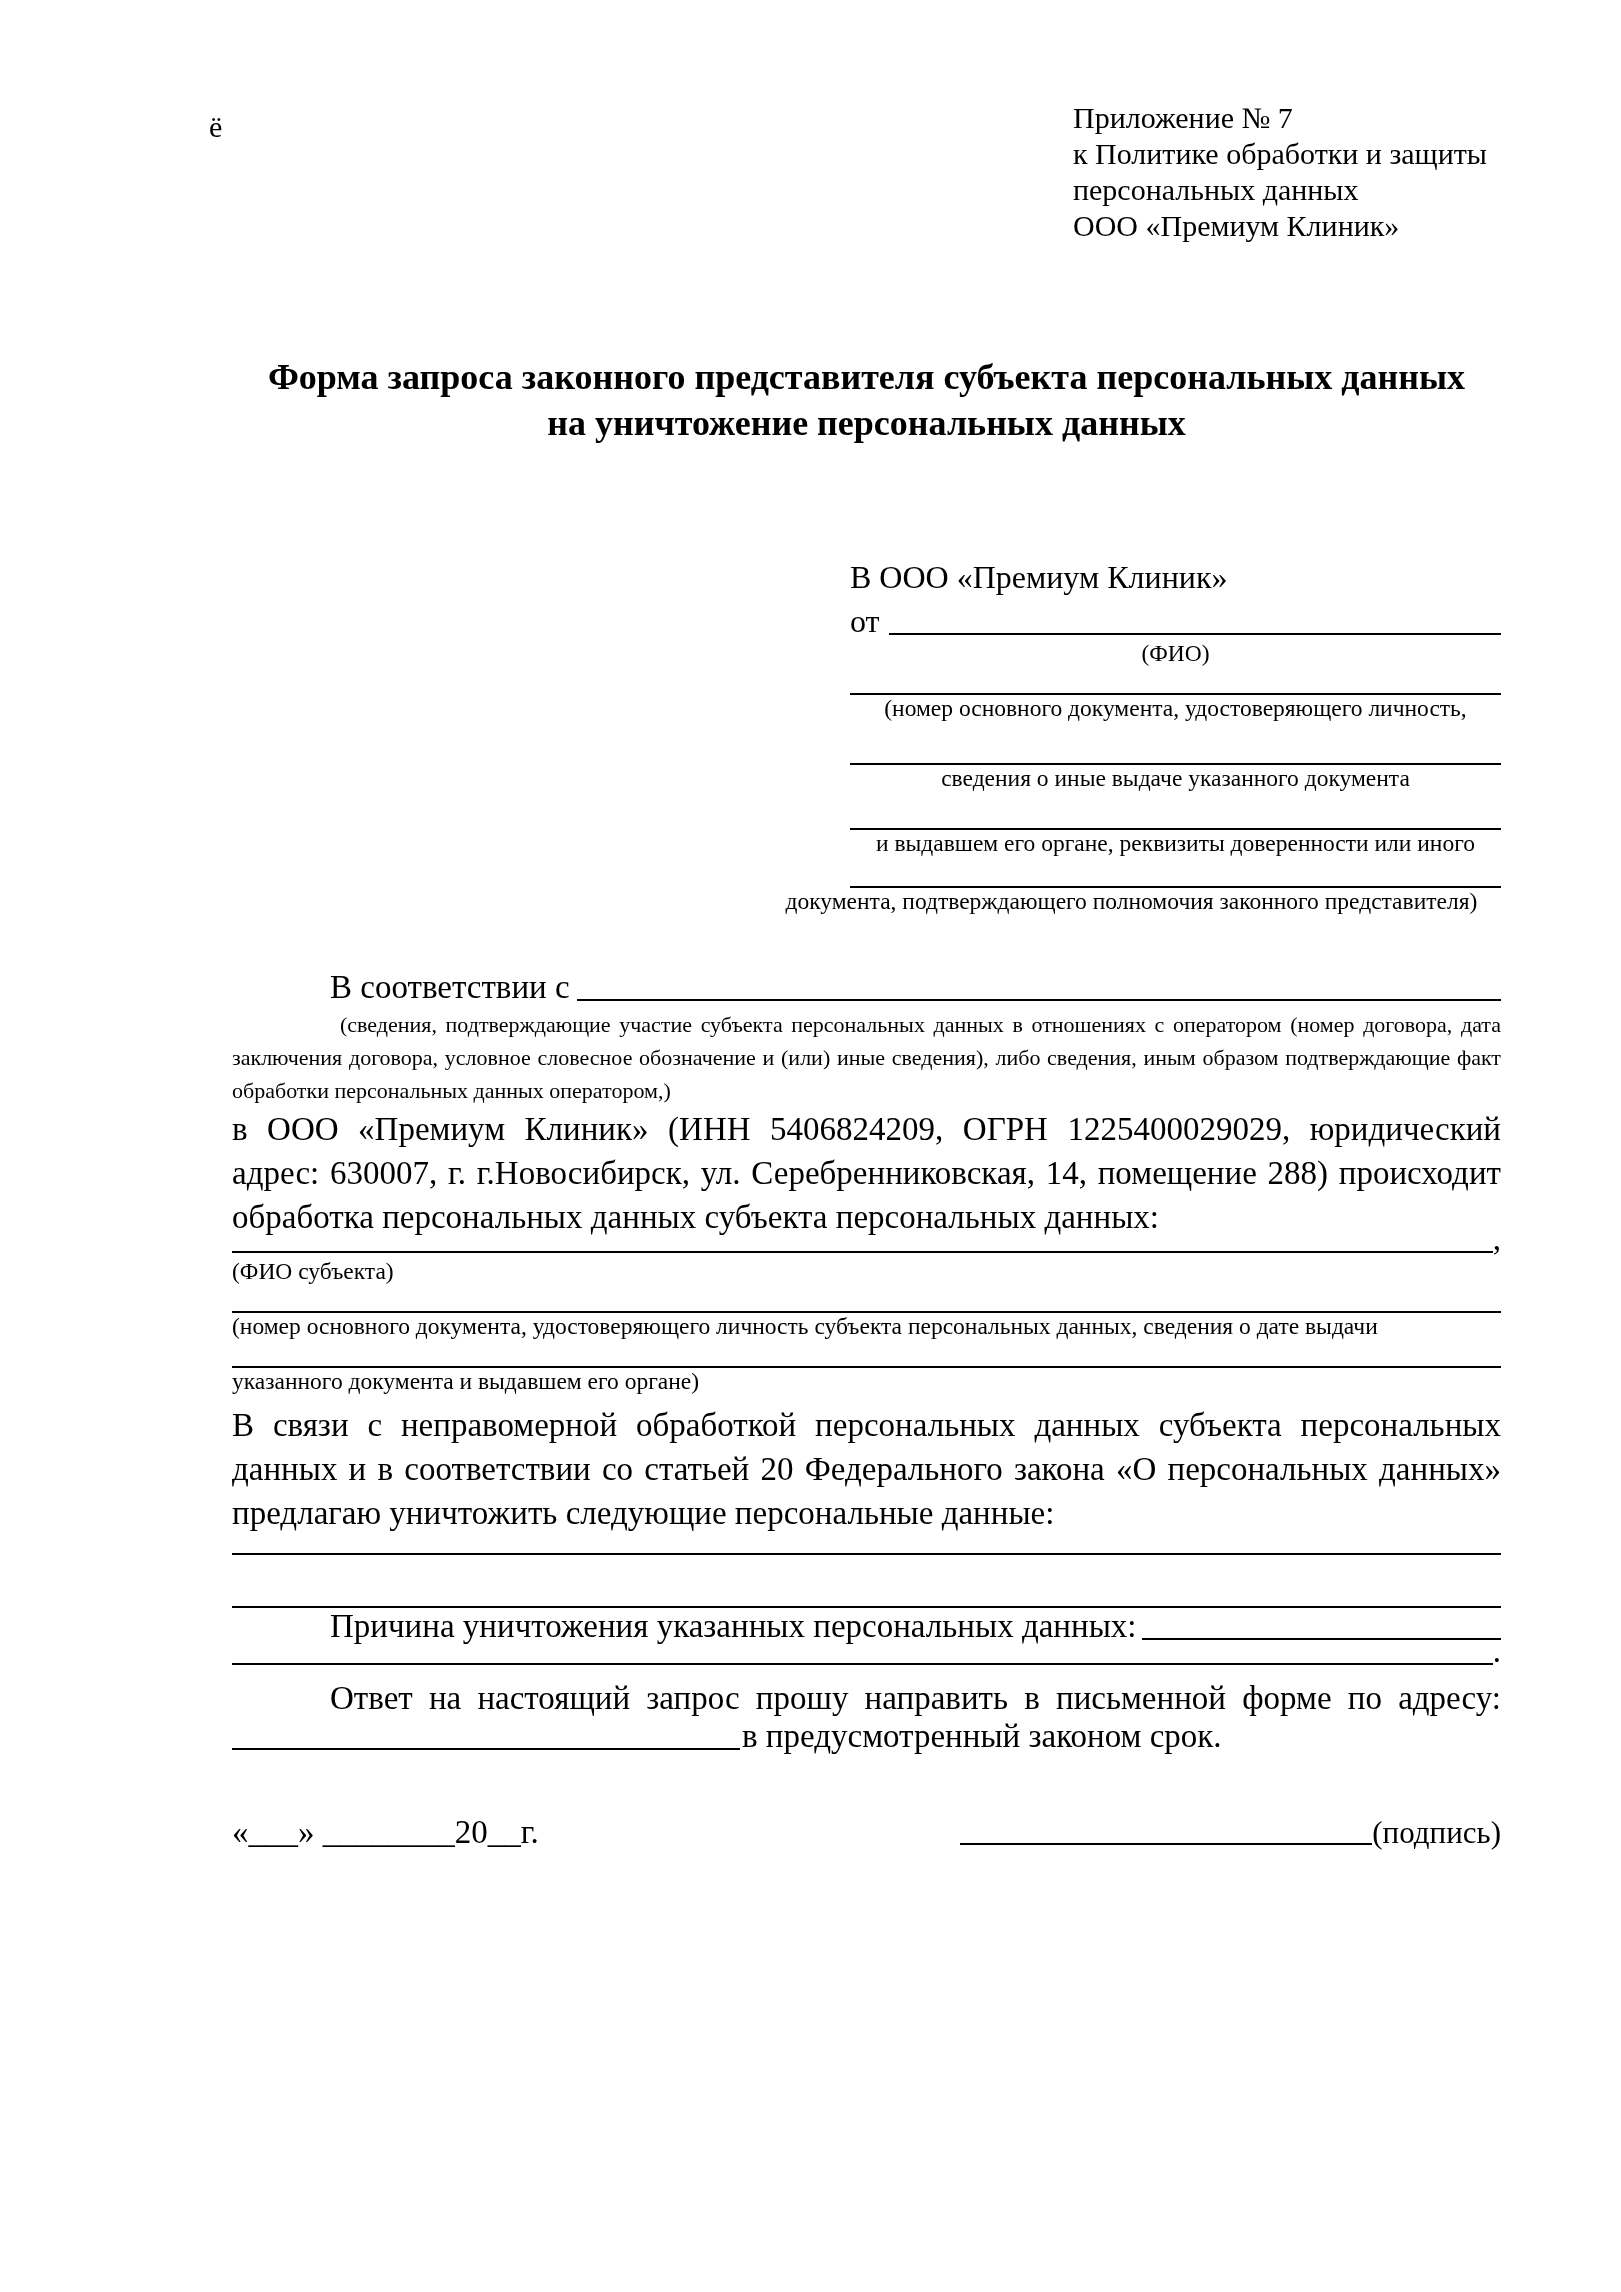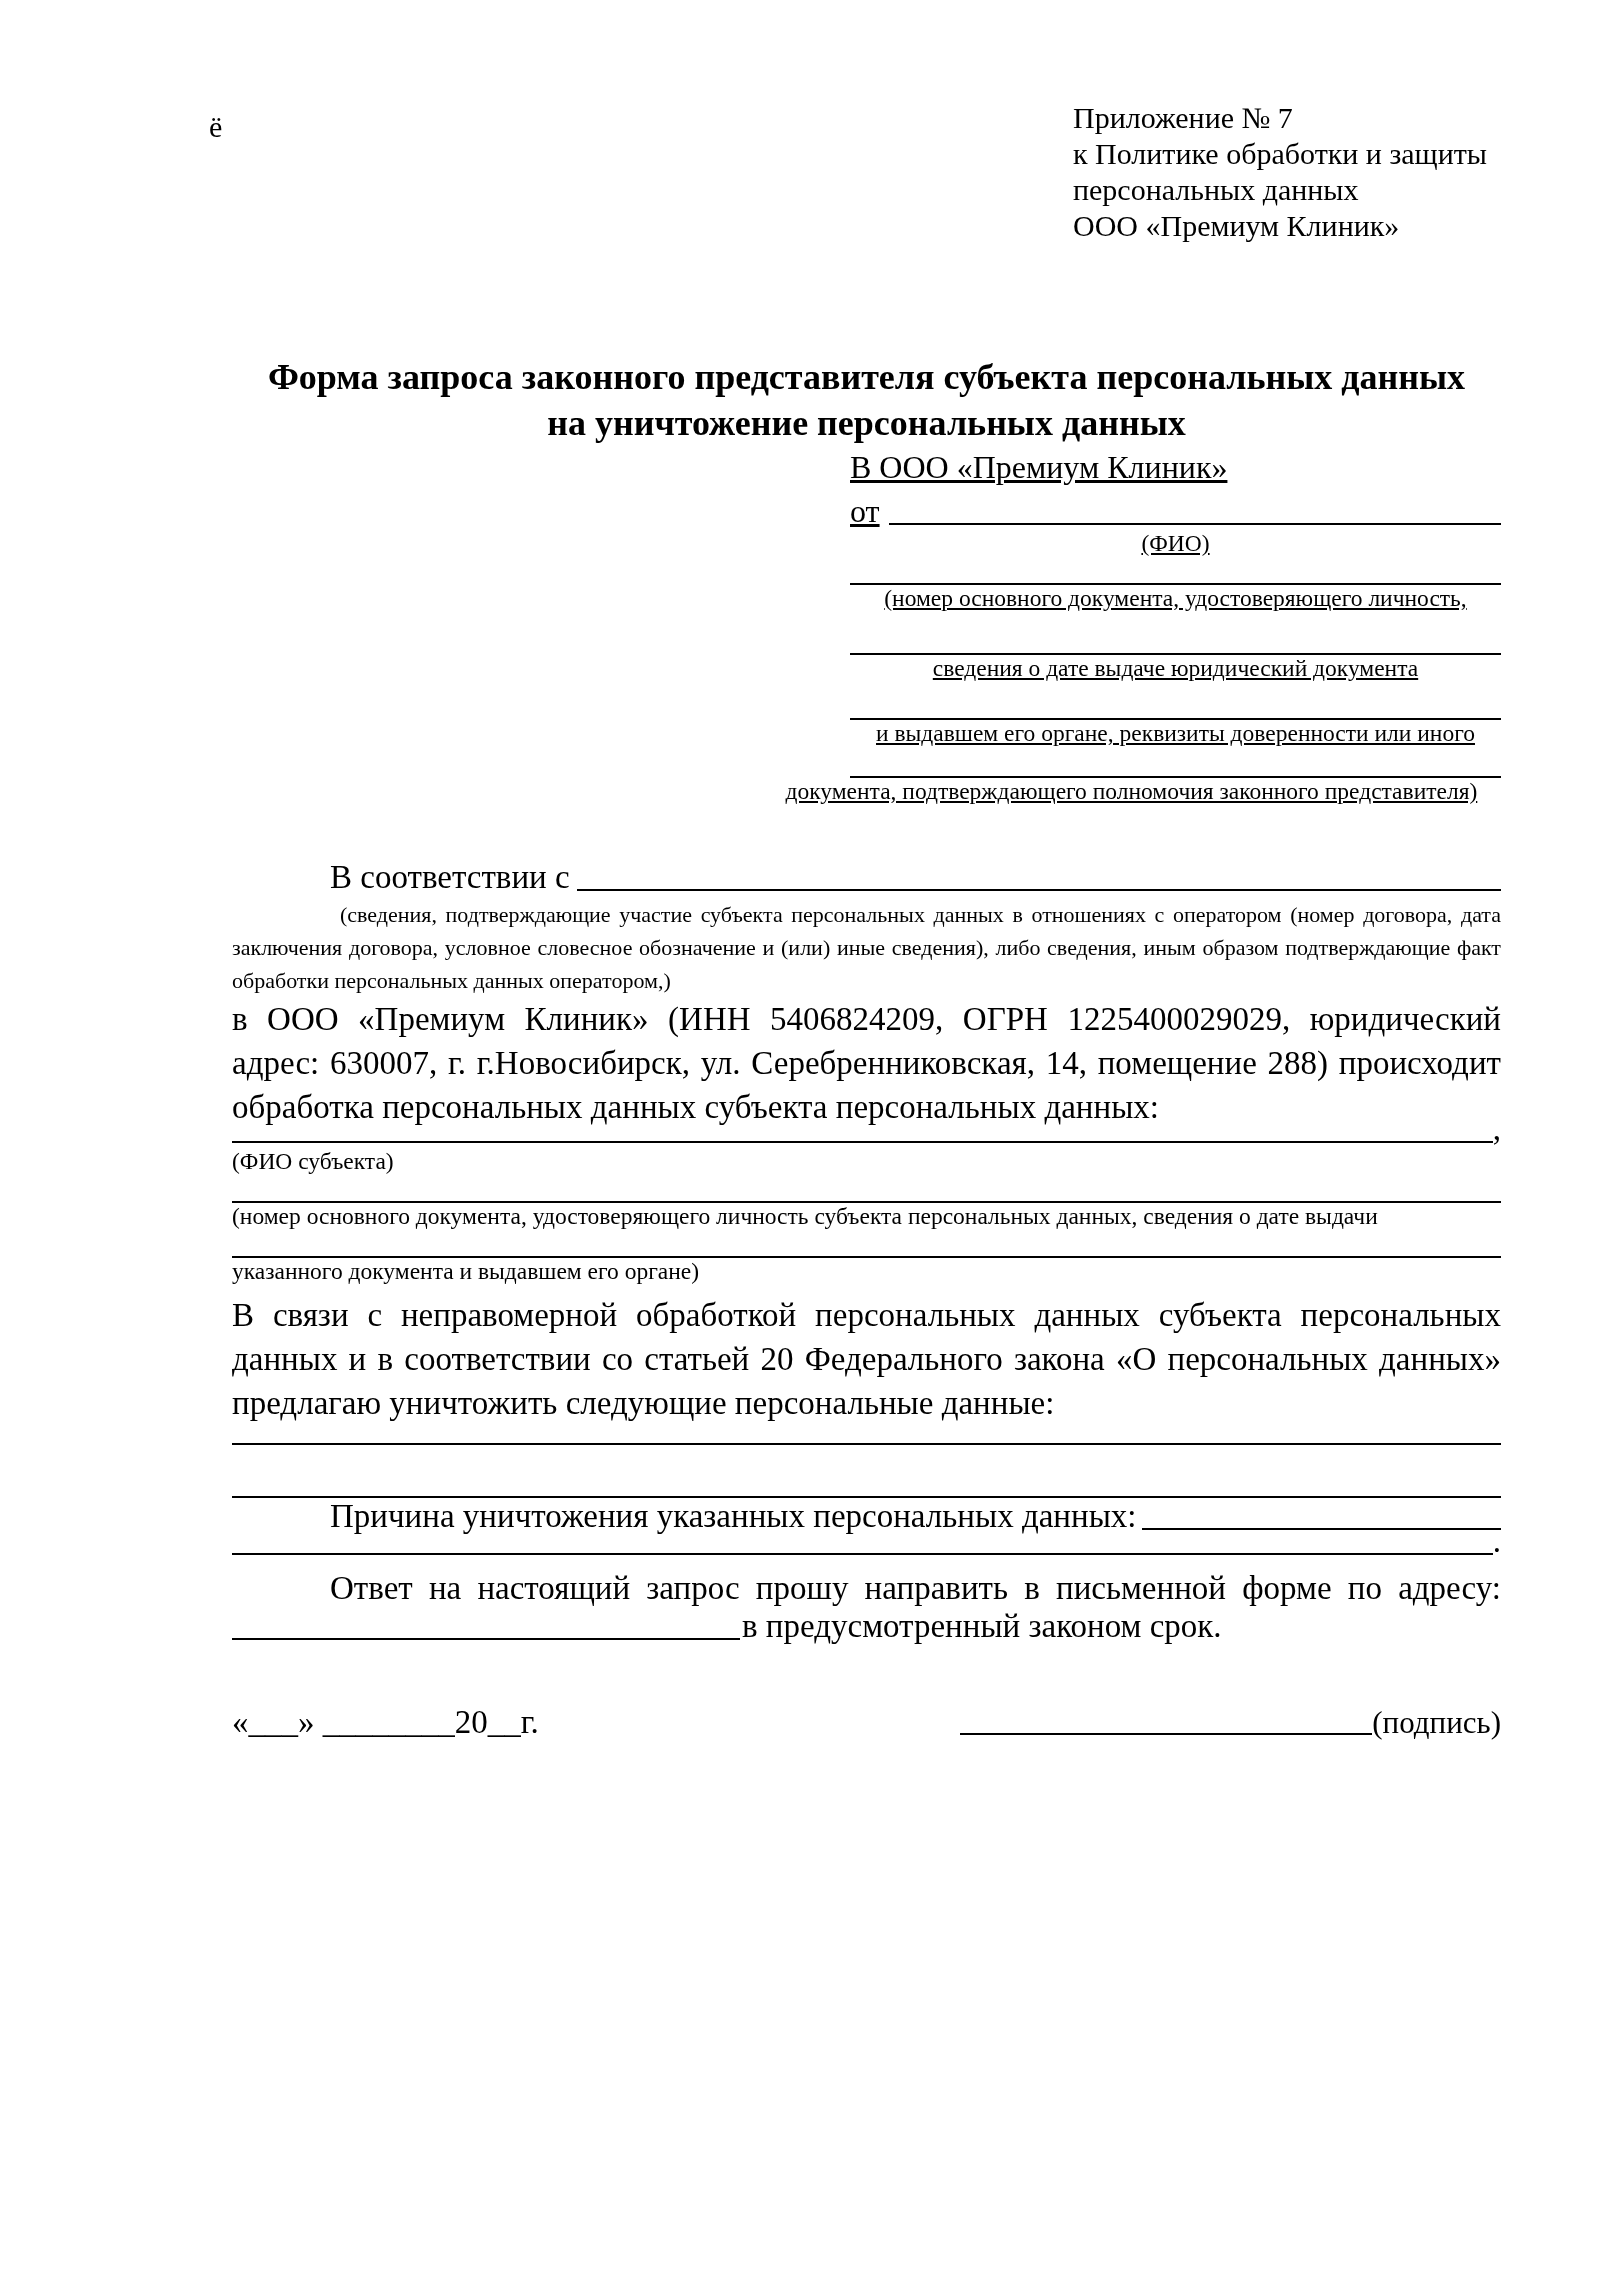--- a/index.html
+++ b/index.html
@@ -12,21 +12,21 @@
     font-size:33px;
     overflow:hidden;
   }
   .stray { position:absolute; left:209px; top:110px; font-size:30px; }
   .content { padding:0 120px 0 232px; }
 
   .appendix { margin-left:841px; padding-top:100px; font-size:30px; line-height:36px; }
 
   .title { margin:110px 0 0 0; text-align:center; font-weight:bold; font-size:36px; line-height:46px; }
 
-  .addr { margin-left:618px; width:651px;text-decoration:underline; }
+  .addr { margin-left:618px; margin-top:110px; width:651px; }
   .addr-to { font-size:32px; line-height:43px; }
   .row { display:flex; align-items:flex-end; }
   .fill { flex:1 1 auto; border-bottom:2.9px solid #000; margin-bottom:4.9px; }
   .from-row { height:41px; font-size:32px; }
   .from-row .label { margin-right:9.8px; }
   .cap { font-size:23.5px; line-height:27.4px; text-align:center; }
   .cap.wide { white-space:nowrap; margin-left:-98px; margin-right:-9.8px; }
   .uline { border-bottom:2.9px solid #000; }
   .u1 { height:25.5px; } .u2 { height:41px; } .u3 { height:35px; } .u4 { height:29px; }
 
@@ -81,21 +81,21 @@
     <div class="addr">
       <div class="addr-to">В ООО «Премиум Клиник»</div>
       <div class="row from-row">
         <span class="label">от</span>
         <span class="fill"></span>
       </div>
       <div class="cap">(ФИО)</div>
       <div class="uline u1"></div>
       <div class="cap">(номер основного документа, удостоверяющего личность,</div>
       <div class="uline u2"></div>
-      <div class="cap">сведения о дате выдаче юридический документа</div>
+      <div class="cap">сведения о иные выдаче указанного документа</div>
       <div class="uline u3"></div>
       <div class="cap">и выдавшем его органе, реквизиты доверенности или иного</div>
       <div class="uline u4"></div>
       <div class="cap wide">документа, подтверждающего полномочия законного представителя)</div>
     </div>
 
     <div class="row accordance">
       <span class="label">В соответствии с</span>
       <span class="fill"></span>
     </div>

